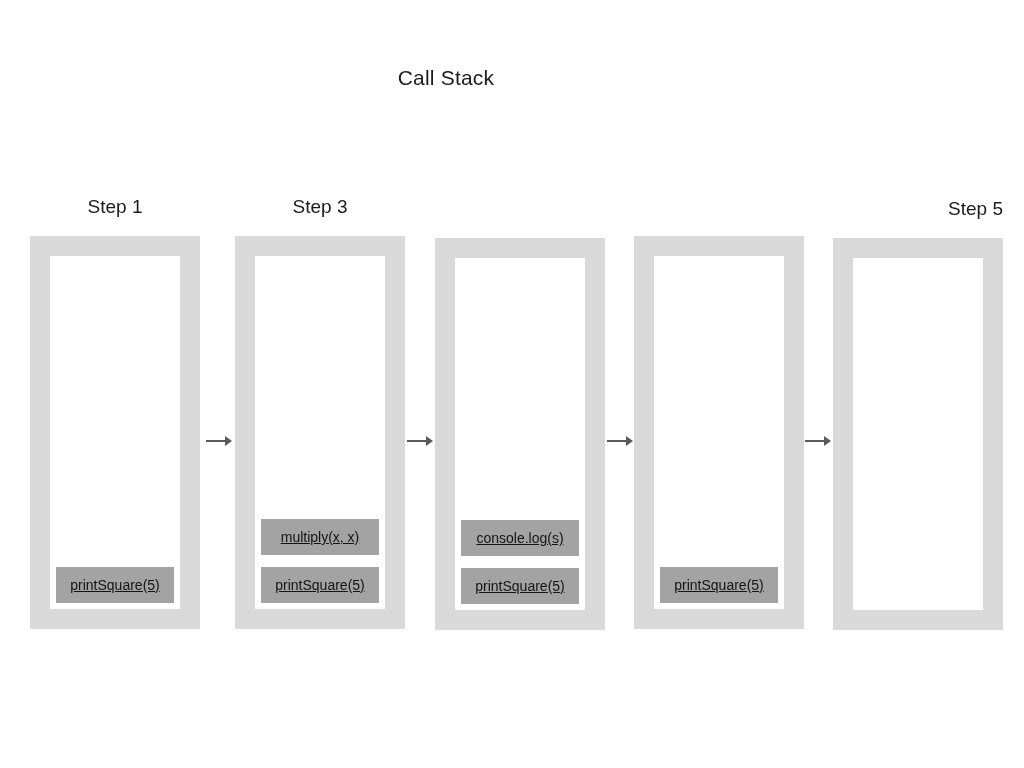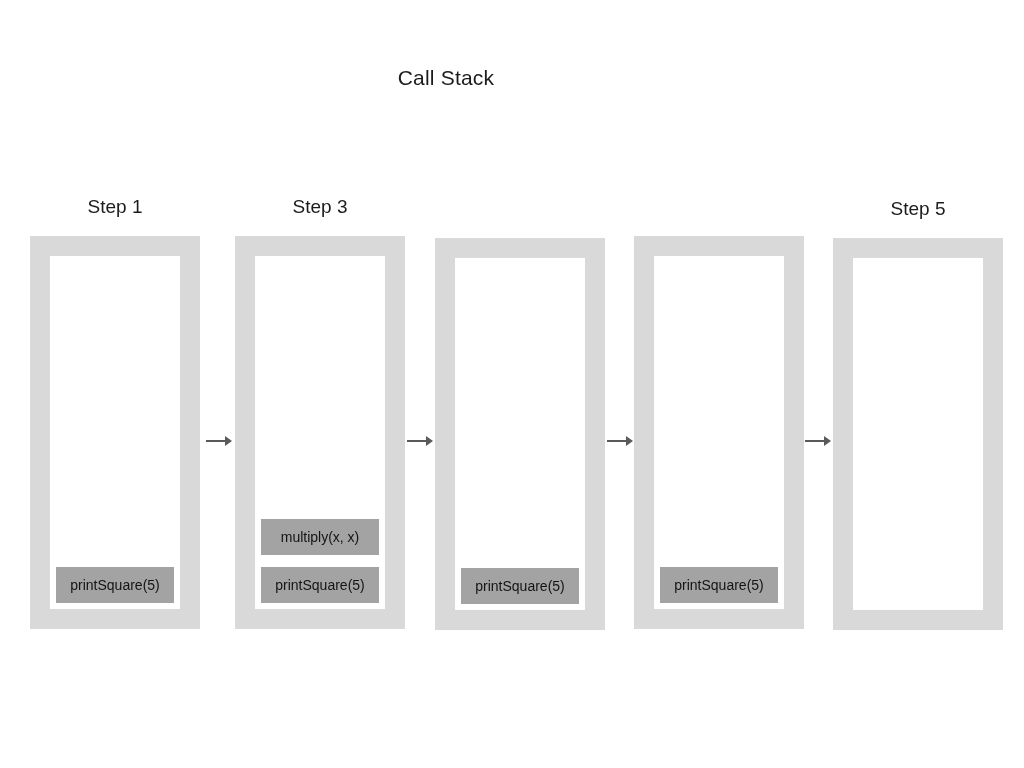--- a/index.html
+++ b/index.html
@@ -84,20 +84,21 @@
     color: #141414;
     font-size: 14px;
     line-height: 1;
     height: 36px;
     display: flex;
     align-items: center;
     justify-content: center;
     margin-top: 12px;
     white-space: nowrap;
     box-sizing: border-box;
+    text-decoration: underline;
   }
 
   
   .step-arrow {
     position: absolute;
     top: 425px;
     width: 40px;
     height: 32px;
     display: flex;
     align-items: center;
@@ -129,33 +130,34 @@
         <div class="stack-frame" style="top: 236px; height: 393px;">
           <div class="stack-inner">
             <div class="stack-item">multiply(x, x)</div>
             <div class="stack-item">printSquare(5)</div>
           </div>
         </div>
       </div>
       <div class="step-column" style="left: 435px;">
         <div class="stack-frame" style="top: 238px; height: 392px;">
           <div class="stack-inner">
+            <div class="stack-item">console.log(s)</div>
             <div class="stack-item">printSquare(5)</div>
           </div>
         </div>
       </div>
       <div class="step-column" style="left: 634px;">
         <div class="stack-frame" style="top: 236px; height: 393px;">
           <div class="stack-inner">
             <div class="stack-item">printSquare(5)</div>
           </div>
         </div>
       </div>
       <div class="step-column" style="left: 833px;">
-        <div class="step-label" style="top: 198px;">Step 5</div>
+        <div class="step-label" style="top: 198px; text-align: right;">Step 5</div>
         <div class="stack-frame" style="top: 238px; height: 392px;">
           <div class="stack-inner"></div>
         </div>
       </div>
     </div>
   <div id="arrows-layer">
       <div class="step-arrow" style="left: 199px;">
         <svg width="28" height="16" viewBox="0 0 28 16" aria-hidden="true">
           <line x1="1" y1="8" x2="20" y2="8" stroke="#5a5a5a" stroke-width="2"></line>
           <polygon points="20,3 27,8 20,13" fill="#5a5a5a"></polygon>

